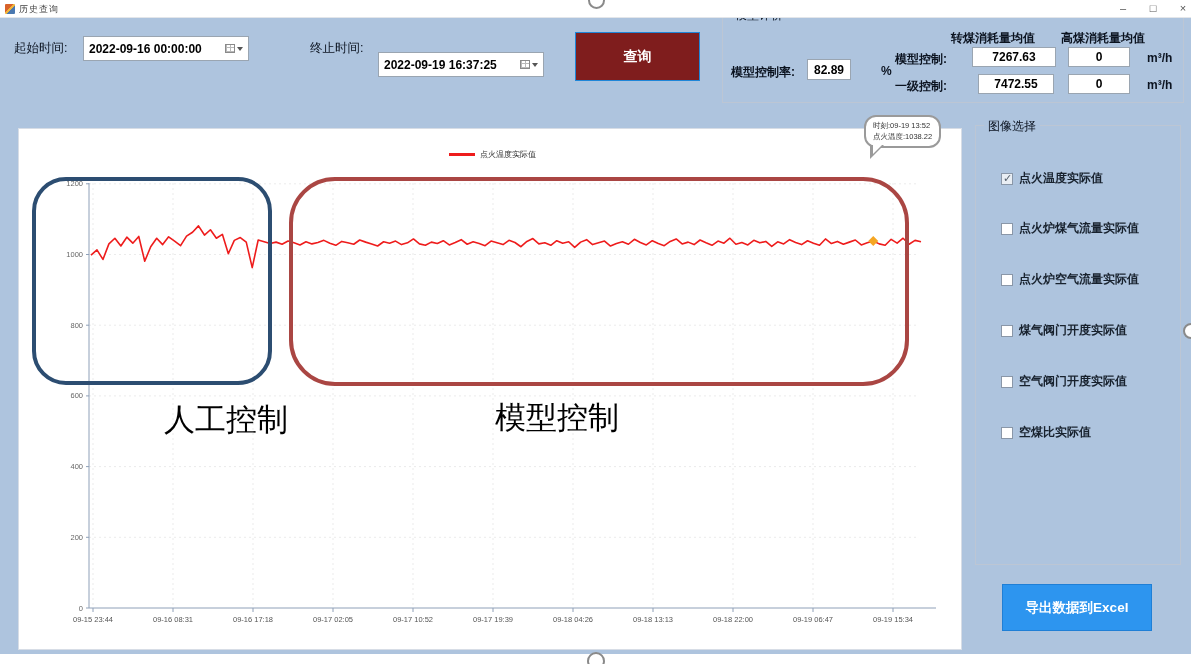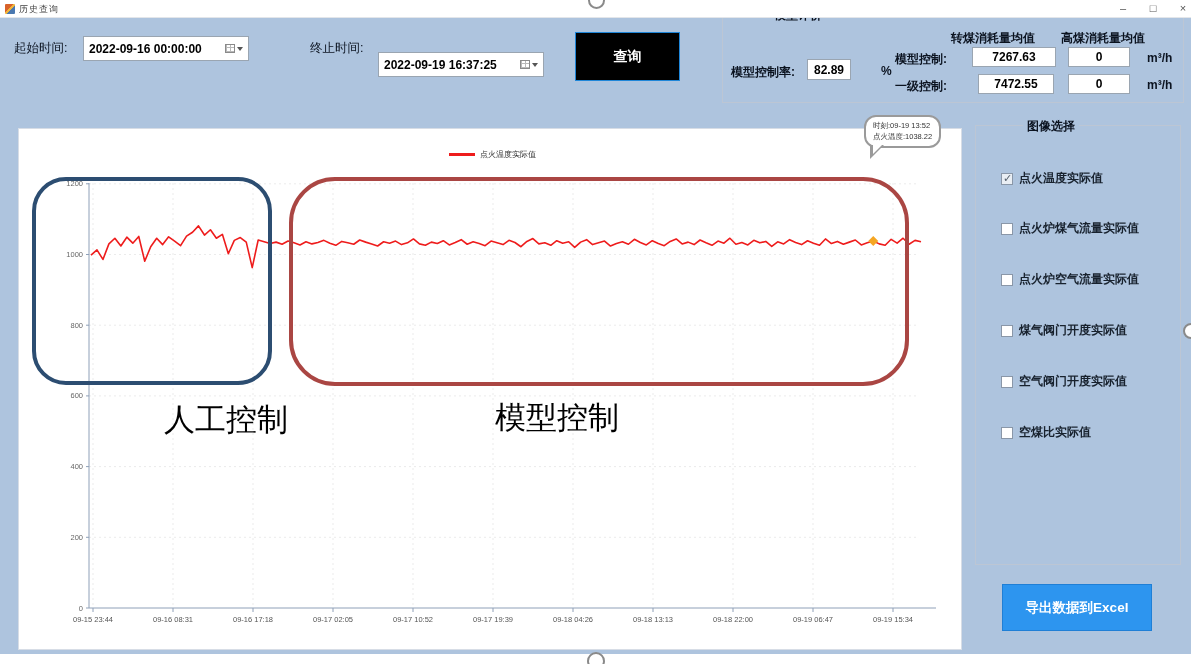--- a/index.html
+++ b/index.html
@@ -33,26 +33,26 @@
   .lbl-start { left:14px; top:40px; }
   .lbl-end   { left:310px; top:40px; }
   .dtp { background:#fff; border:1px solid #9aa5b1; height:25px; width:166px; display:flex; align-items:center; padding:0 5px; }
   .dtp1 { left:83px; top:36px; } .dtp2 { left:378px; top:36px;margin-top:16px; }
   .dtp-text { font-size:12px; font-weight:600; color:#000; flex:1; white-space:nowrap; }
   .cal-wrap { display:flex; align-items:center; gap:2px; }
   .cal { width:10px; height:9px; border:1px solid #8a8a8a;
     background:repeating-linear-gradient(90deg,#b9b9b9 0 1px,transparent 1px 4px),
                repeating-linear-gradient(0deg,#b9b9b9 0 1px,transparent 1px 4px); }
   .caret { width:0; height:0; border-left:3px solid transparent; border-right:3px solid transparent; border-top:4px solid #555; }
-  .btn-query { left:575px; top:32px; width:105px; height:49px; background:#000000; border:1px solid #1f86d8;
+  .btn-query { left:575px; top:32px; width:125px; height:49px; background:#7f1d1d; border:1px solid #1f86d8;
     color:#fff; font-size:14px; font-weight:700; display:flex; align-items:center; justify-content:center; cursor:pointer; }
 
   
   .groupbox { border:1px solid #bcc6d4; }
-  .group-title { position:absolute; top:-8px; left:8px; background:#aec4de; padding:0 4px; font-size:12px; font-weight:700; color:#0b1320;margin-left:39px; }
+  .group-title { position:absolute; top:-8px; left:8px; background:#aec4de; padding:0 4px; font-size:12px; font-weight:400; color:#0b1320; }
   .eval-box { left:722px; top:14px; width:462px; height:89px; }
   .eval-box .hdr { position:absolute; top:15px; font-size:12px; font-weight:700; color:#0b1320; }
   .hdr1 { left:228px; } .hdr2 { left:338px; }
   .eval-lbl { position:absolute; font-size:12px; font-weight:700; color:#0b1320; }
   .valbox { position:absolute; background:#fff; border:1px solid #9aa5b1; font-size:12px; font-weight:700;
     display:flex; align-items:center; justify-content:center; color:#000; }
   .rate-lbl { left:8px; top:49px; }
   .rate-box { left:84px; top:44px; width:44px; height:21px; }
   .rate-unit { left:158px; top:49px; }
   .r1-lbl { left:172px; top:36px; } .r2-lbl { left:172px; top:63px; }

